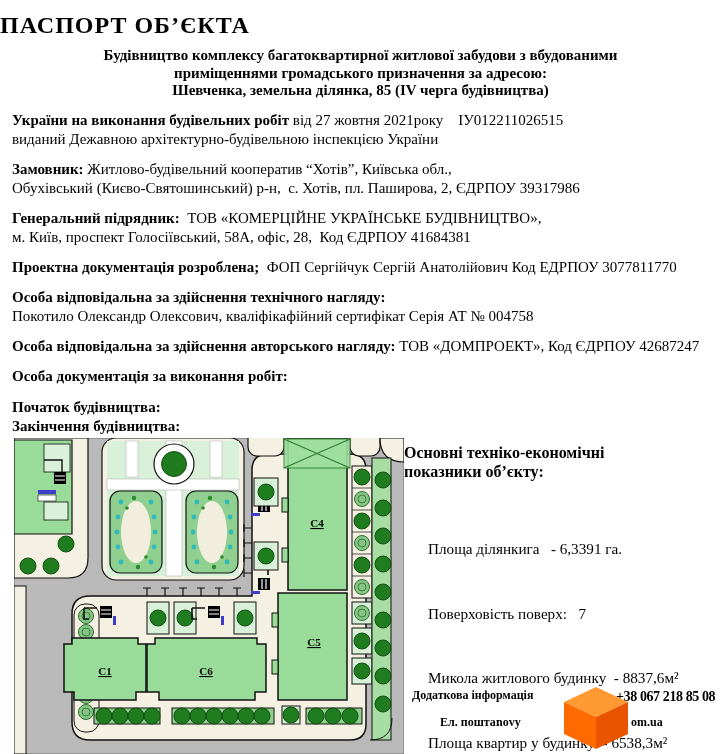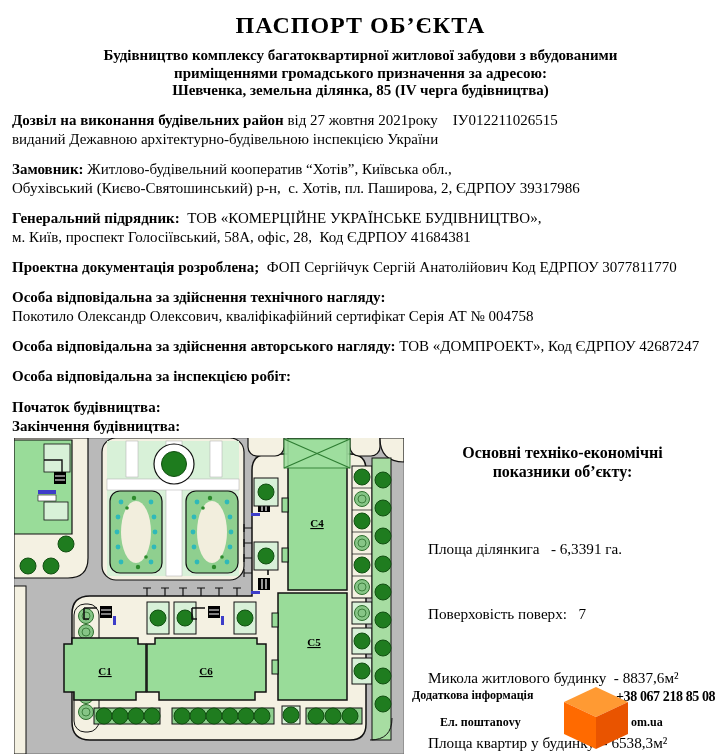--- a/index.html
+++ b/index.html
@@ -2,39 +2,39 @@
 <html><head>
 <meta charset="utf-8">
 <style>
   html,body{margin:0;padding:0;}
   body{
     width:721px;height:754px;background:#ffffff;color:#000;
     font-family:"Liberation Serif", serif;
     position:relative;overflow:hidden;
   }
   .doc-title{
-    text-align:center;font-weight:bold;font-size:24px;letter-spacing:1px;
+    font-weight:bold;font-size:24px;letter-spacing:1px;
     padding-top:12px;
   }
   .address{
     text-align:center;font-weight:bold;font-size:15px;line-height:17.5px;
     margin-top:8px;
   }
   .content{margin:0 12px;font-size:15px;}
   .content p{margin:11px 0 0 0;line-height:19px;white-space:pre-wrap;}
   .content p b{font-weight:bold;}
   .bottom{
     position:absolute;left:0;top:437px;width:721px;height:317px;
   }
   .map-wrap{position:absolute;left:14px;top:1px;width:390px;height:316px;}
   .indicators{
     position:absolute;left:404px;top:0;width:317px;
   }
   .indicators h3{
-    margin:6px 0 0 0;text-align:center;font-size:16px;line-height:19px;font-weight:bold;
+    margin:6px 0 0 0;text-align:left;font-size:16px;line-height:19px;font-weight:bold;
   }
   .indicators ul{
     list-style:none;margin:14px 0 0 0;padding:0 0 0 24px;
     font-size:15.2px;line-height:21.5px;white-space:pre-wrap;
   }
   .footer-line{position:absolute;font-weight:bold;font-size:12px;white-space:pre;}
   .cube{position:absolute;left:560px;top:248px;width:72px;height:66px;}
   .bld-label{font-weight:bold;font-size:11px;text-decoration:underline;font-family:"Liberation Serif",serif;}
 </style>
 </head>
@@ -42,33 +42,33 @@
 
 <div class="doc-title">ПАСПОРТ ОБ’ЄКТА</div>
 
 <div class="address">
   <div>Будівництво комплексу багатоквартирної житлової забудови з вбудованими</div>
   <div>приміщеннями громадського призначення за адресою:</div>
   <div>Шевченка, земельна ділянка, 85 (IV черга будівництва)</div>
 </div>
 
 <div class="content">
-  <p><b>Дозвіл на виконання будівельних район</b><span> від 27 жовтня 2021року    ІУ012211026515</span><br><span>виданий Дежавною архітектурно-будівельною інспекцією України</span></p>
+  <p><b>України на виконання будівельних робіт</b><span> від 27 жовтня 2021року    ІУ012211026515</span><br><span>виданий Дежавною архітектурно-будівельною інспекцією України</span></p>
 
   <p><b>Замовник:</b><span> Житлово-будівельний кооператив “Хотів”, Київська обл.,</span><br><span>Обухівський (Києво-Святошинський) р-н,  с. Хотів, пл. Паширова, 2, ЄДРПОУ 39317986</span></p>
 
   <p><b>Генеральний підрядник:</b><span>  ТОВ «КОМЕРЦІЙНЕ УКРАЇНСЬКЕ БУДІВНИЦТВО»,</span><br><span>м. Київ, проспект Голосіївський, 58А, офіс, 28,  Код ЄДРПОУ 41684381</span></p>
 
   <p><b>Проектна документація розроблена;</b><span>  ФОП Сергійчук Сергій Анатолійович Код ЕДРПОУ 3077811770</span></p>
 
   <p><b>Особа відповідальна за здійснення технічного нагляду:</b><br><span>Покотило Олександр Олексович, кваліфікафійний сертифікат Серія АТ № 004758</span></p>
 
   <p><b>Особа відповідальна за здійснення авторського нагляду:</b><span> ТОВ «ДОМПРОЕКТ», Код ЄДРПОУ 42687247</span></p>
 
-  <p><b>Особа відповідальна за інспекцією робіт:</b><br></p>
+  <p><b>Особа документація за виконання робіт:</b><br></p>
 
   <p style="margin-top:12px"><b>Початок будівництва:</b></p>
   <p style="margin-top:0"><b>Закінчення будівництва:</b></p>
 </div>
 
 <div class="bottom">
 
   <div class="map-wrap">
   <svg width="390" height="316" viewBox="0 0 390 316" xmlns="http://www.w3.org/2000/svg">
 

